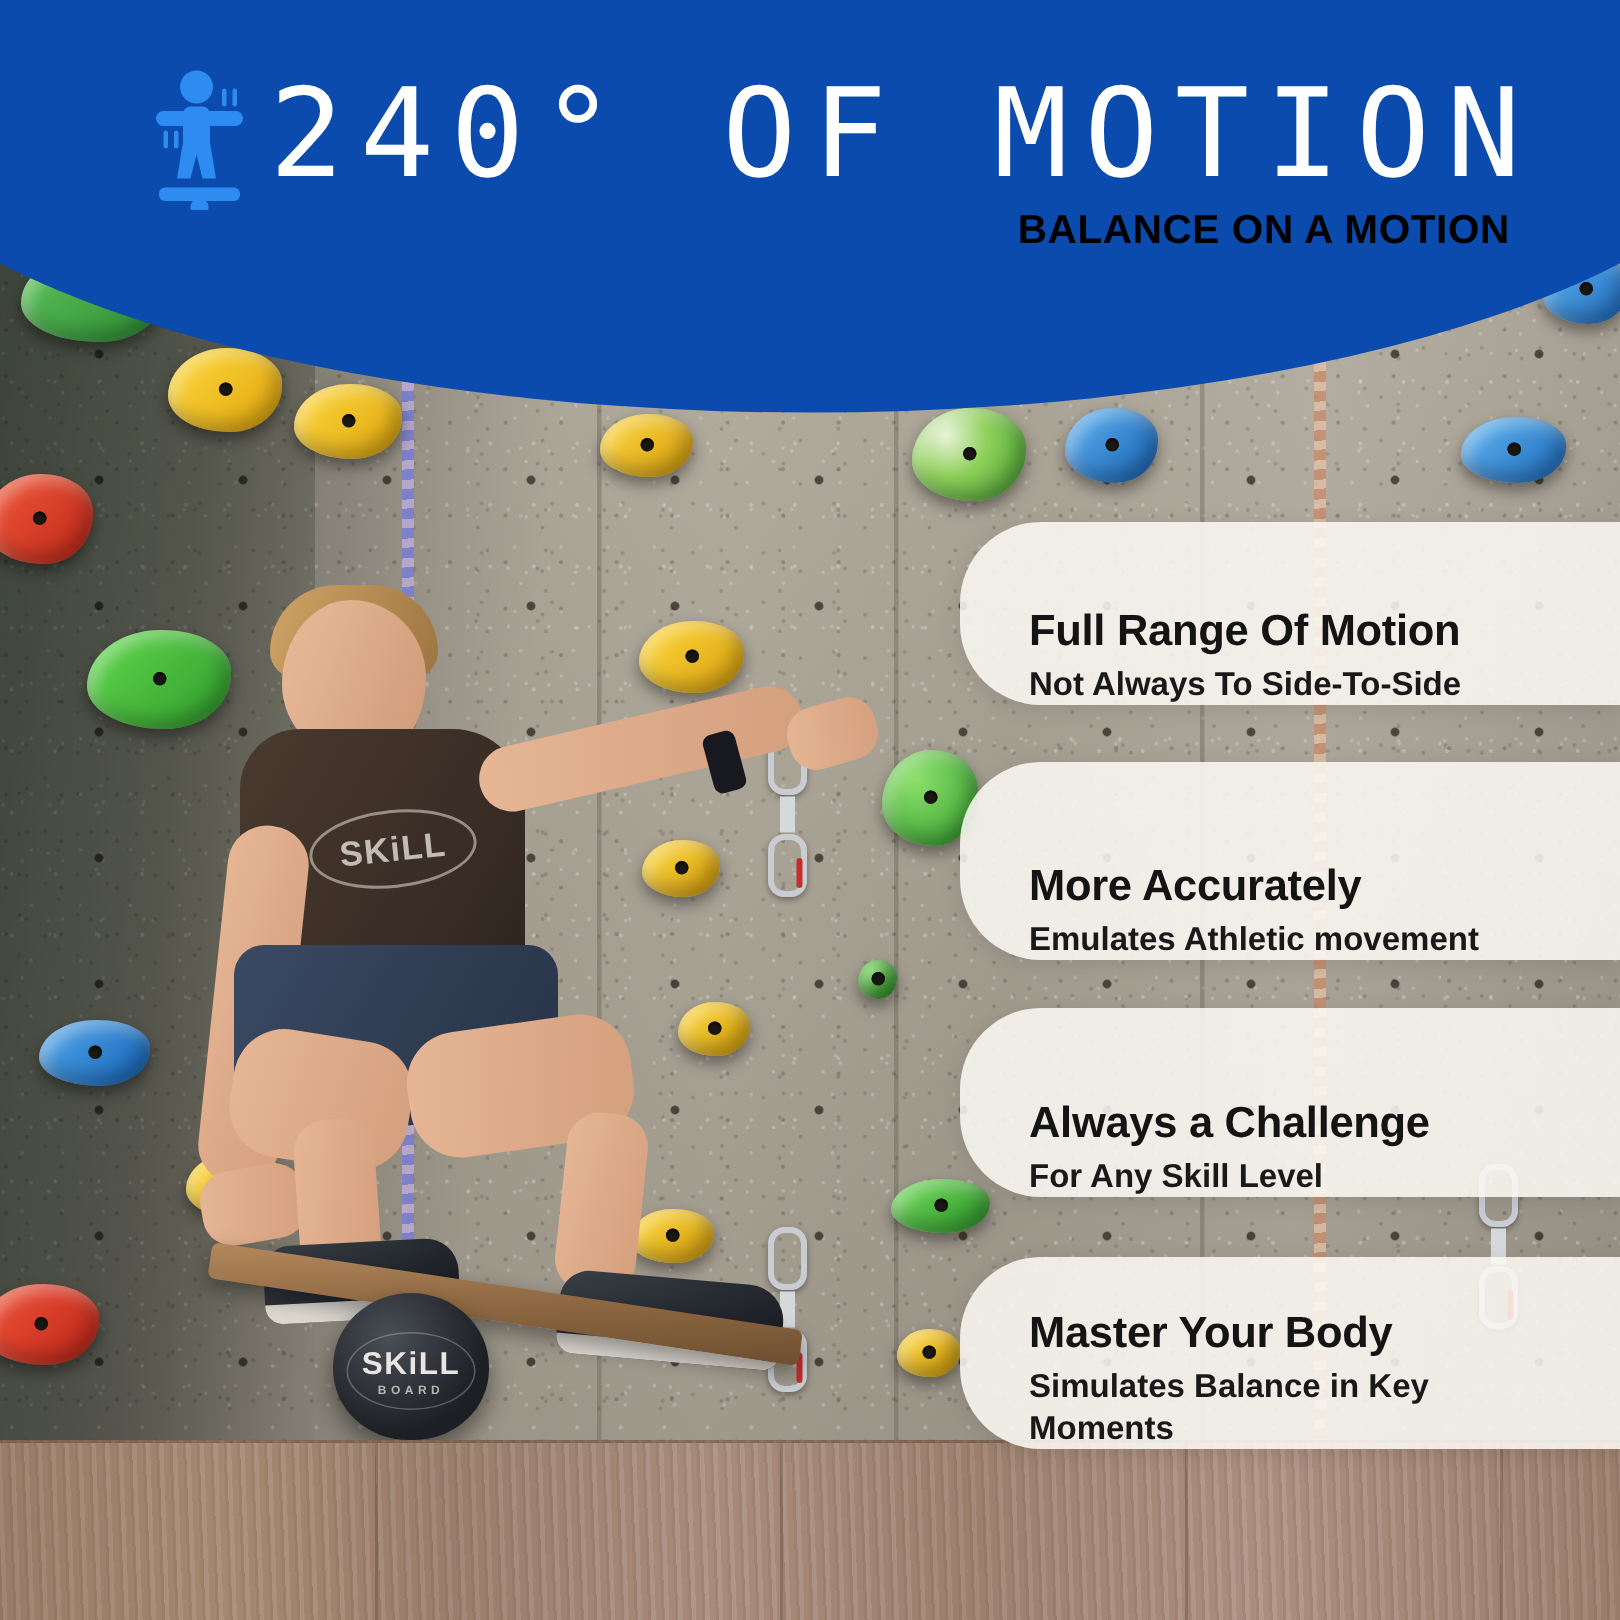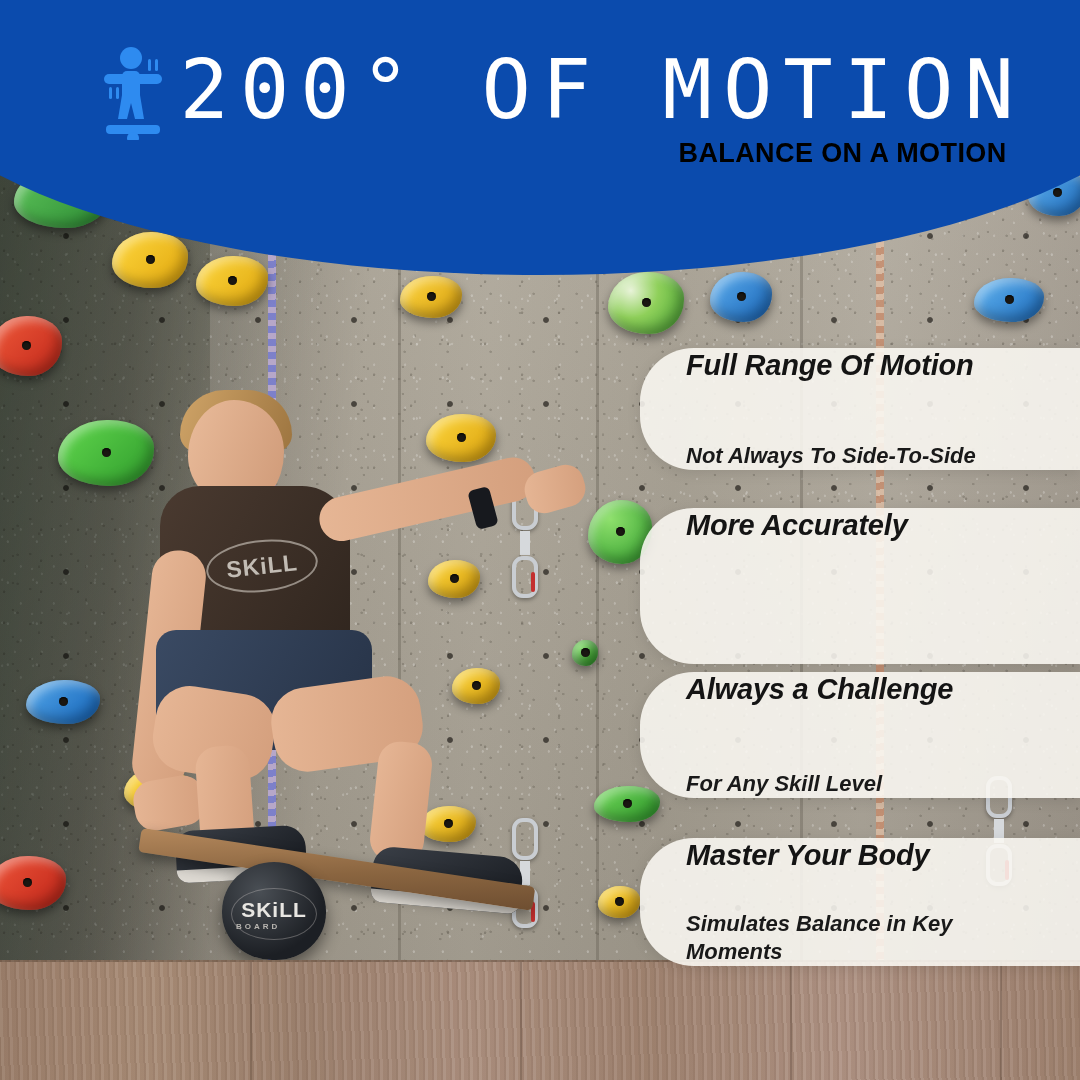--- a/index.html
+++ b/index.html
@@ -115,21 +115,21 @@
   
   .board{ position:absolute; left:140px; top:828px; width:398px; height:24px;
     background:linear-gradient(170deg,#b4885c,#8a6540 55%,#6e4e31);
     border-radius:5px; transform:rotate(8.5deg); transform-origin:left center;
     box-shadow:0 6px 14px rgba(0,0,0,.38); }
   .ball{ position:absolute; left:222px; top:862px; width:104px; height:98px;
     border-radius:50% 50% 48% 48%; background:radial-gradient(circle at 36% 30%,#4a4f55,#1c1f24 68%);
     box-shadow:0 8px 16px rgba(0,0,0,.45); }
   .ball .bl1{ position:absolute; left:14px; top:36px; right:14px; text-align:center;
     color:#e8e6e2; font-weight:800; font-size:21px; letter-spacing:1px; font-family:"Liberation Sans",sans-serif; }
-  .ball .bl2{ position:absolute; left:14px; top:60px; right:14px; text-align:left;
+  .ball .bl2{ position:absolute; left:14px; top:60px; right:14px; text-align:center;
     color:#b9b6b1; font-weight:700; font-size:8px; letter-spacing:3px; }
   .ball .ring{ position:absolute; left:9px; top:26px; width:86px; height:52px;
     border:1.5px solid rgba(220,216,210,.32); border-radius:50%; }
 
   
   .draw{ position:absolute; width:26px; }
   .draw .carab{ width:26px; height:42px; border:4px solid #c9cdd2; border-radius:11px; background:transparent;
                 box-shadow:0 2px 4px rgba(0,0,0,.35); }
   .draw .webbing{ width:10px; height:24px; margin:1px auto; background:#d6d9dc; }
   .draw .red{ position:absolute; right:3px; bottom:6px; width:4px; height:20px; background:#c32f2f; border-radius:2px; }
@@ -152,32 +152,32 @@
     font-family:"Liberation Sans",sans-serif; white-space:nowrap;
   }
 
   
   .card{
     position:absolute; right:0; width:440px;
     background:rgba(250,248,243,.88);
     border-radius:54px 0 0 54px;
     box-shadow:0 3px 14px rgba(0,0,0,.10);
     padding:0 26px 0 46px;
-    display:flex; flex-direction:column; justify-content:space-between;font-style:italic;
+    display:flex; flex-direction:column; justify-content:flex-end;
   }
   .card .c-title{
     color:#141414; font-weight:800; font-size:29px; letter-spacing:-.2px; line-height:34px;
     font-family:"Liberation Sans",sans-serif;
   }
   .card .c-sub{
     color:#191919; font-weight:700; font-size:22px; line-height:28px; margin-top:4px;
     font-family:"Liberation Sans",sans-serif;
   }
   .card.c1{ top:348px; height:122px; }
-  .card.c2{ top:508px; height:156px; }
+  .card.c2{ top:508px; height:132px; }
   .card.c3{ top:672px; height:126px; }
   .card.c4{ top:838px; height:128px; }
 </style>
 </head>
 <body>
 
 <div class="stage">
 
   <div class="photo">
 
@@ -323,31 +323,32 @@
             <path d="M22 50 L18 74 L27 74 L31 58 L35 74 L44 74 L40 50 Z"></path>
             <rect x="6" y="80" width="54" height="9" rx="4"></rect>
             <circle cx="33" cy="93" r="6"></circle>
             <rect x="48" y="14" width="3" height="12" rx="1.5"></rect>
             <rect x="55" y="14" width="3" height="12" rx="1.5"></rect>
             <rect x="9" y="42" width="3" height="12" rx="1.5"></rect>
             <rect x="16" y="42" width="3" height="12" rx="1.5"></rect>
           </g>
         </svg>
       </div>
-      <div class="title">200° OF MOTION</div>
+      <div class="title">240° OF MOTION</div>
       <div class="subtitle">BALANCE ON A MOTION</div>
     </div>
   </div>
 
   <div class="card c1">
     <div class="c-title">Full Range Of Motion</div>
     <div class="c-sub">Not Always To Side-To-Side</div>
   </div>
   <div class="card c2">
     <div class="c-title">More Accurately</div>
+    <div class="c-sub">Emulates Athletic movement</div>
   </div>
   <div class="card c3">
     <div class="c-title">Always a Challenge</div>
     <div class="c-sub">For Any Skill Level</div>
   </div>
   <div class="card c4">
     <div class="c-title">Master Your Body</div>
     <div class="c-sub">Simulates Balance in Key Moments</div>
   </div>
 

